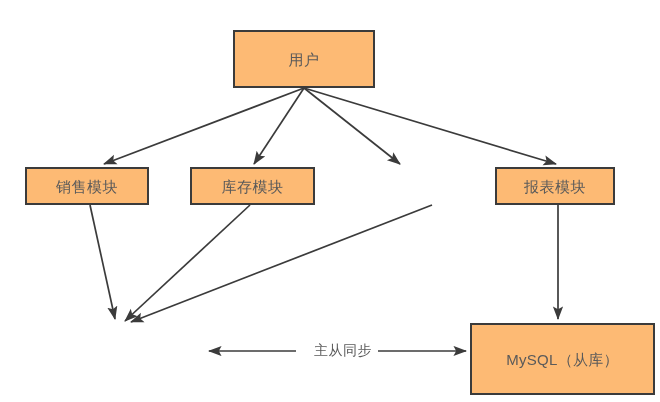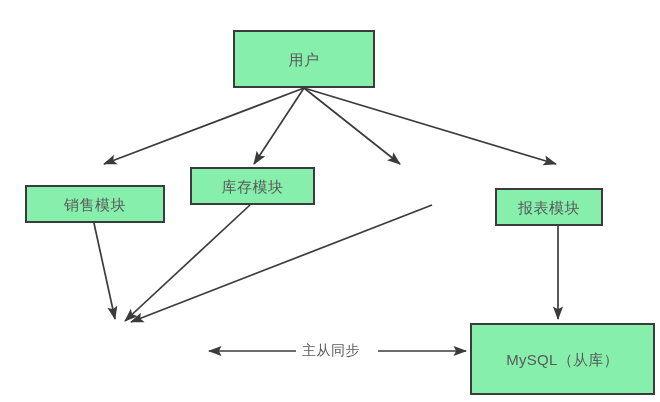--- a/index.html
+++ b/index.html
@@ -21,21 +21,21 @@
   #edges-layer {
     position: absolute;
     left: 0;
     top: 0;
     width: 660px;
     height: 402px;
   }
   .node {
     position: absolute;
     box-sizing: border-box;
-    background: #86efac;
+    background: #fdba74;
     border: 2px solid #3b3b3b;
     display: flex;
     align-items: center;
     justify-content: center;
     z-index: 2;
   }
   .node-label {
     color: #5a5a5a;
     font-size: 15px;
     letter-spacing: 0.5px;
@@ -49,27 +49,28 @@
   .edge-label {
     position: absolute;
     z-index: 3;
     background: #ffffff;
     color: #5a5a5a;
     font-size: 14px;
     letter-spacing: 0.5px;
     white-space: nowrap;
     padding: 0 6px;
     line-height: 1;
+    margin-left: 12px;
   }
   
   #node-user      { left: 233px; top: 30px;  width: 142px; height: 58px; }
-  #node-sales     { left: 25px;  top: 167px; width: 140px; height: 38px; margin-top: 18px; }
+  #node-sales     { left: 25px;  top: 167px; width: 124px; height: 38px; }
   #node-inventory { left: 190px; top: 167px; width: 125px; height: 38px; }
   #node-member    { left: 345px; top: 167px; width: 115px; height: 38px; }
-  #node-report    { left: 495px; top: 167px; width: 108px; height: 38px; margin-top: 21px; }
+  #node-report    { left: 495px; top: 167px; width: 120px; height: 38px; }
   #node-db-master { left: 25px;  top: 323px; width: 180px; height: 72px; }
   #node-db-slave  { left: 470px; top: 323px; width: 185px; height: 72px; }
   
   #edge-label-sync { left: 296px; top: 343px; }
 </style>
 </head>
 <body>
 
 <div id="diagram-root">
 

